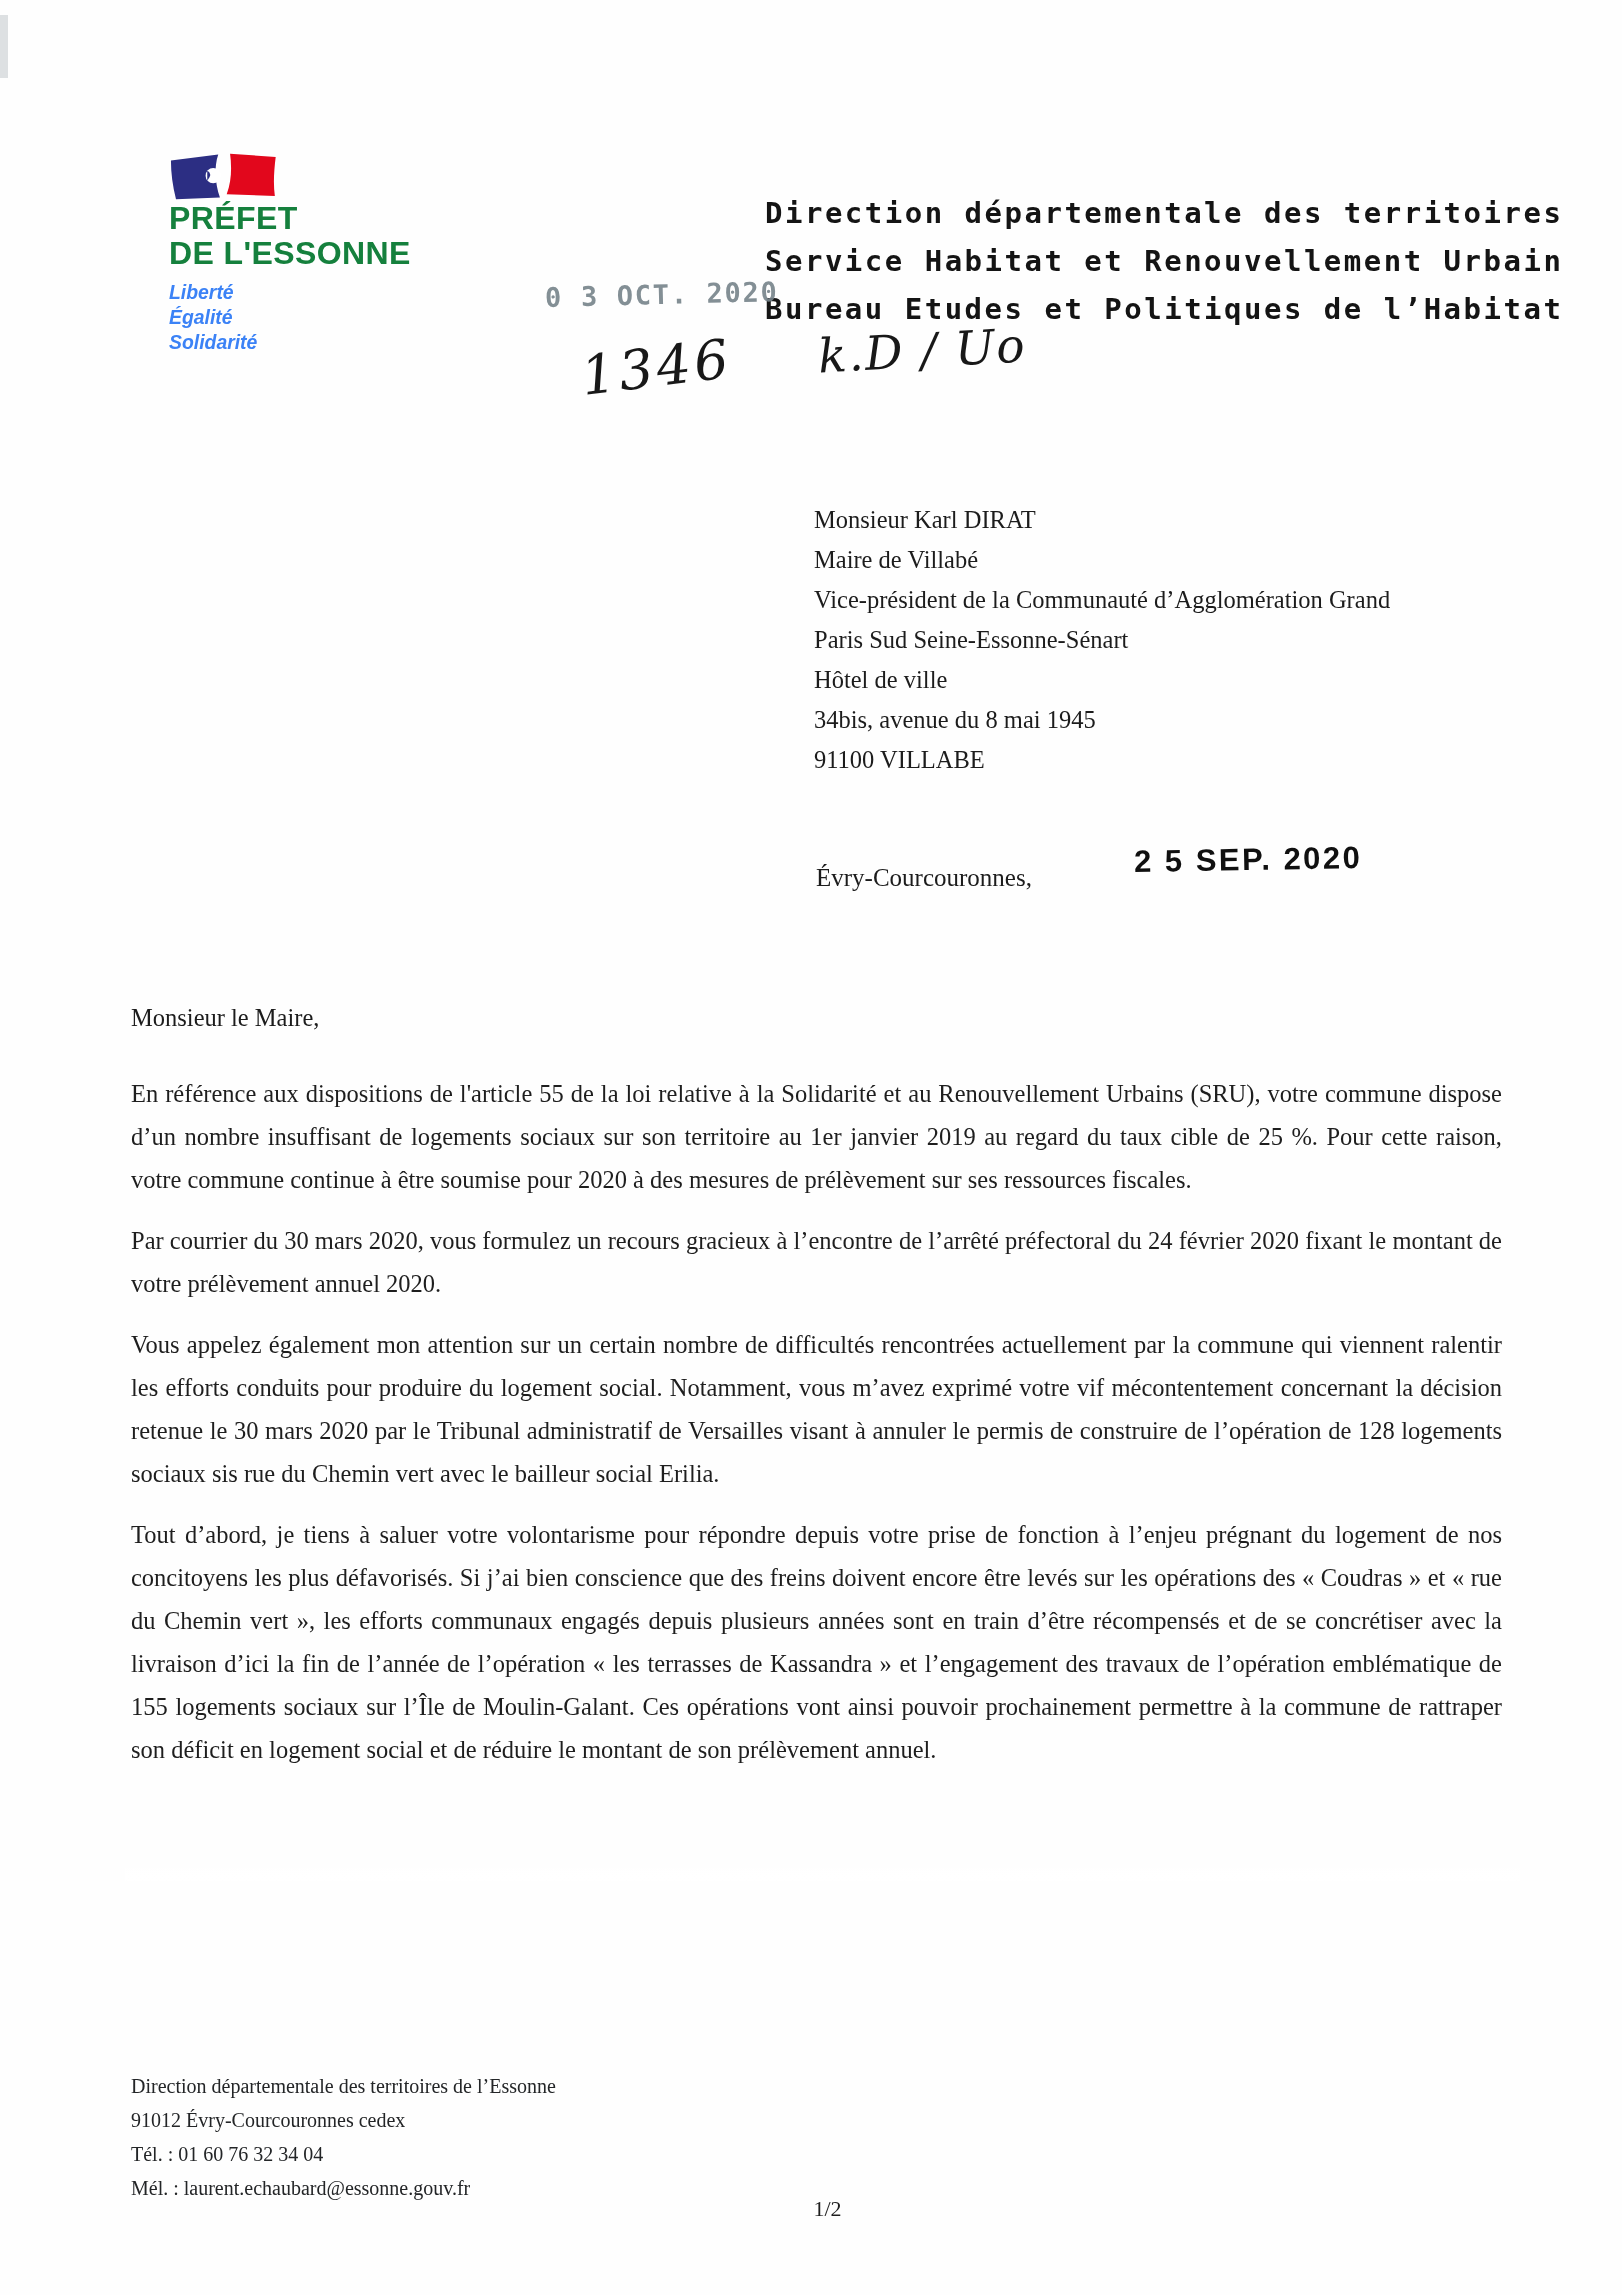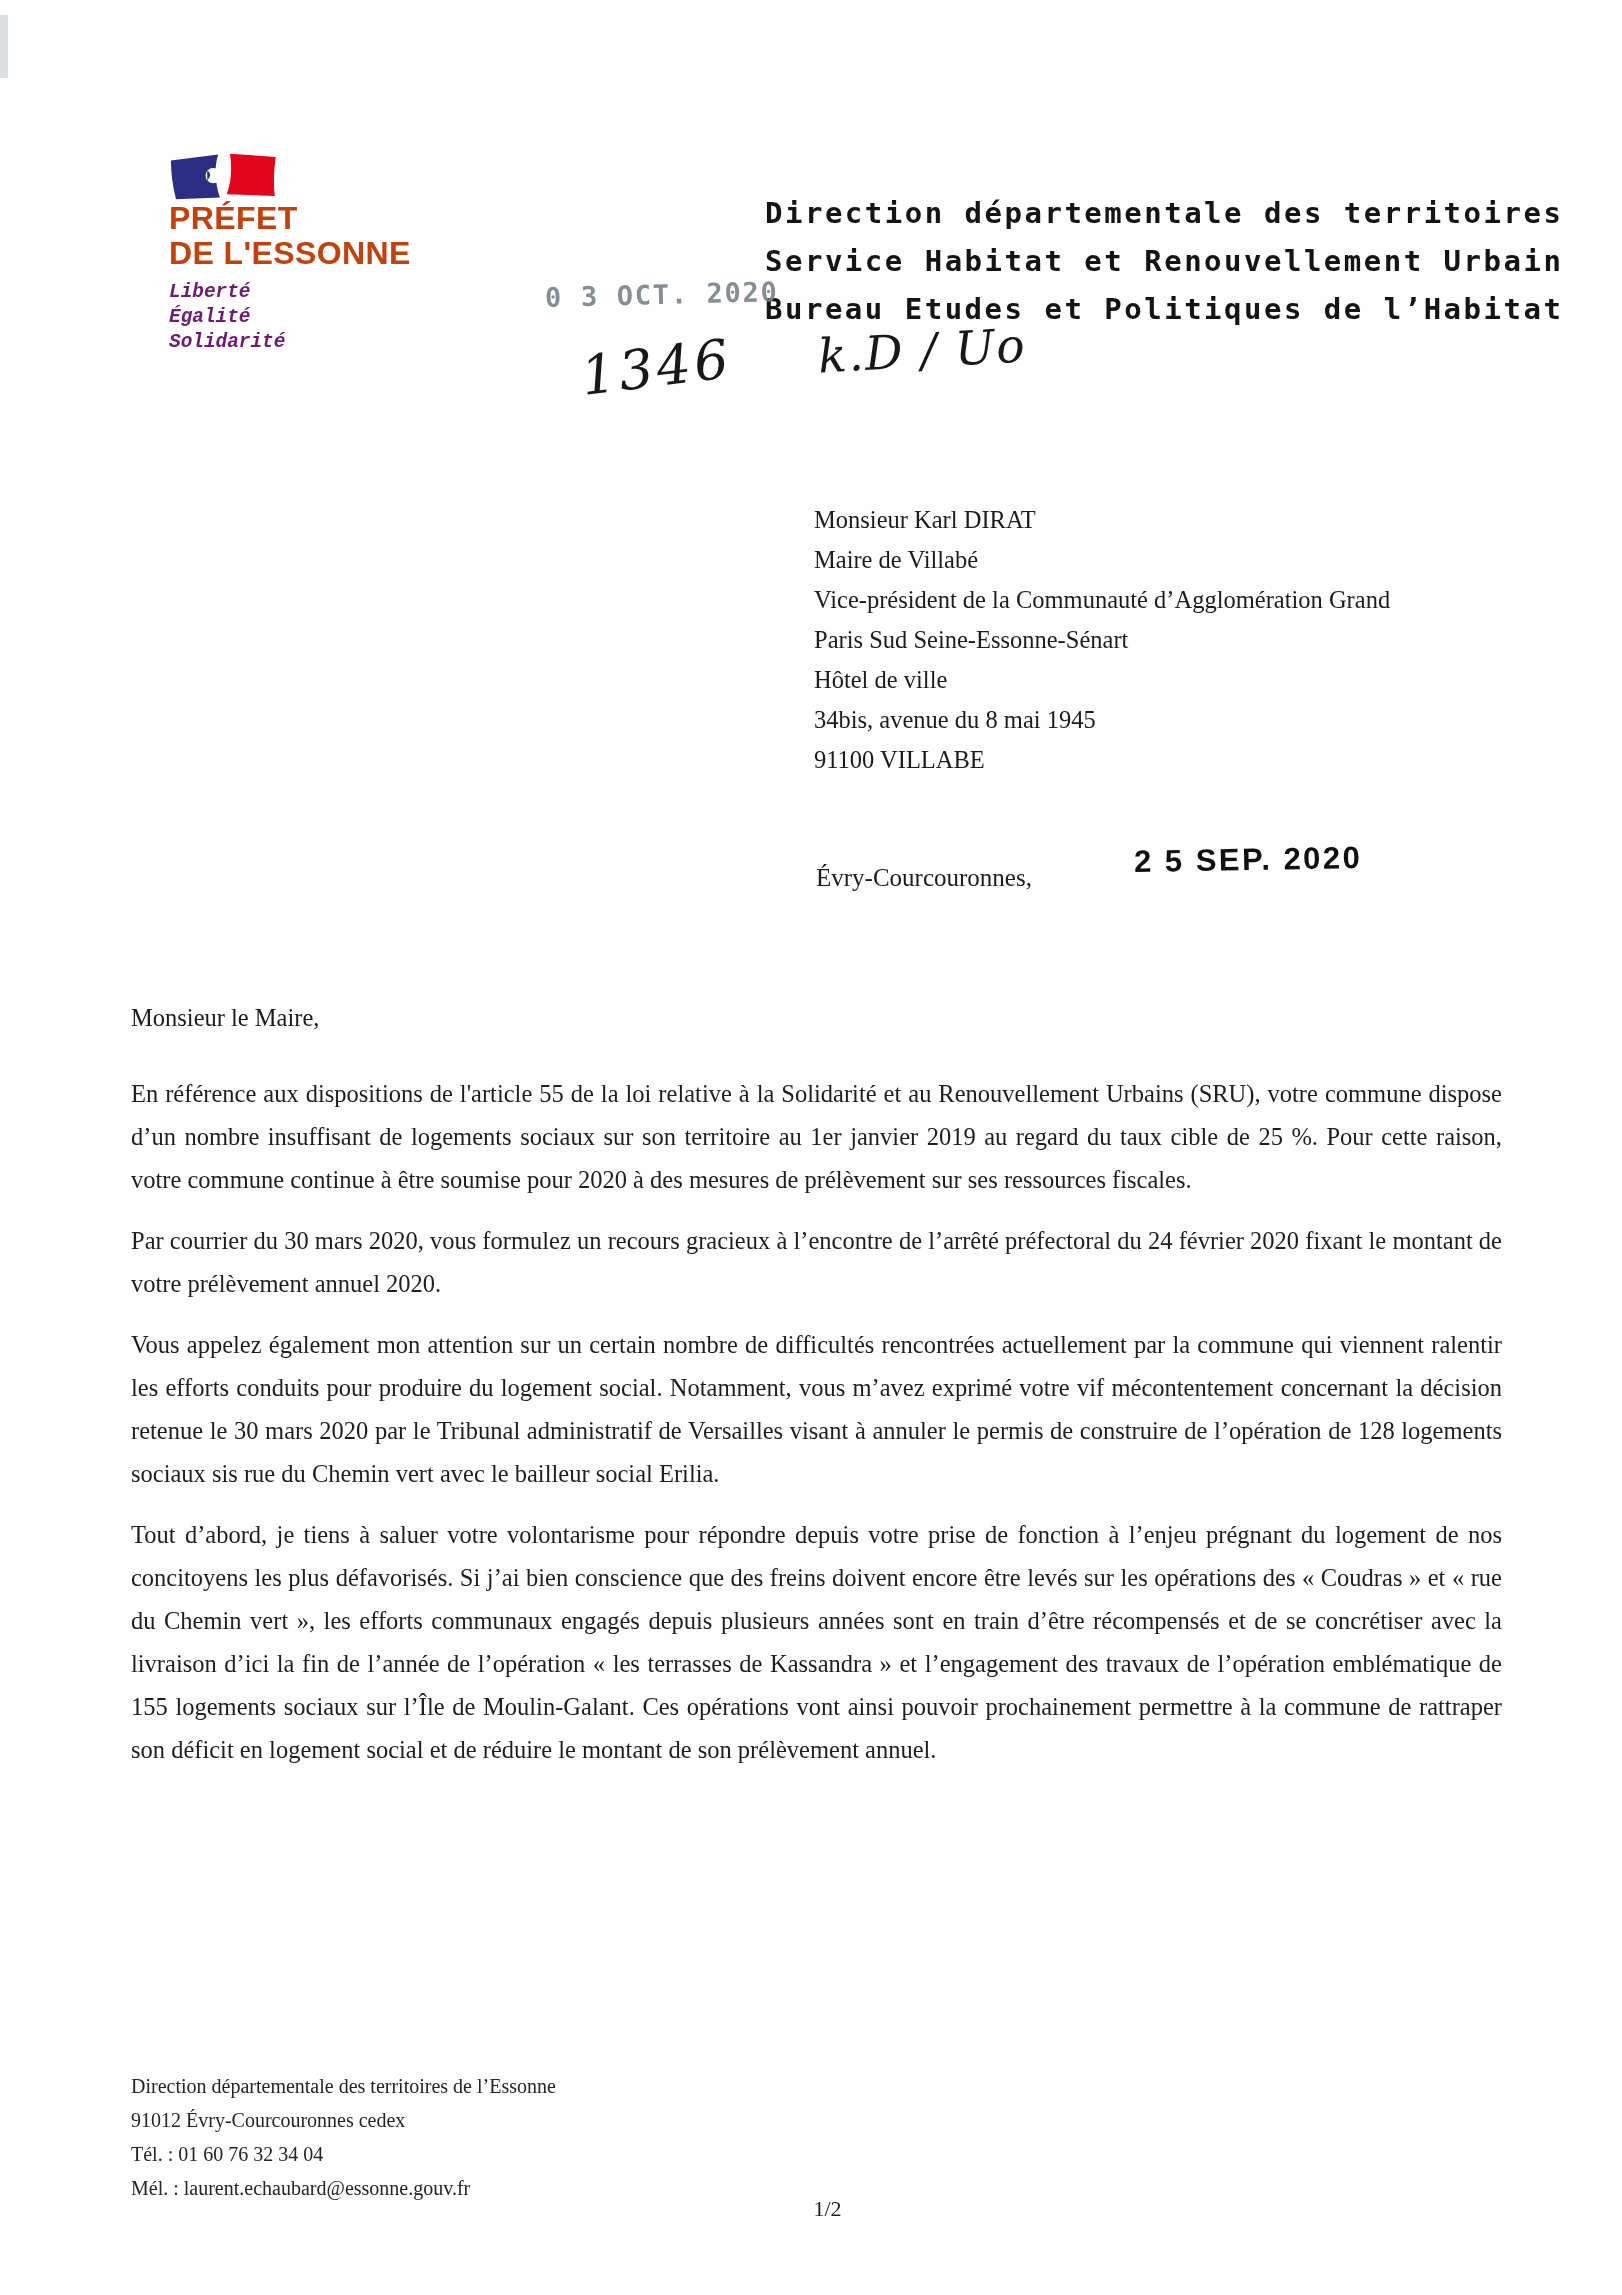--- a/index.html
+++ b/index.html
@@ -10,22 +10,22 @@
     font-family:"Liberation Serif", serif;
     color:#1c1c1c;
     overflow:hidden;
   }
   
   .scan-edge{position:absolute;left:0;top:15px;width:7.6px;height:63px;background:#cfd3d5;opacity:.7;}
 
   
   .logo-block{position:absolute;left:169px;top:152px;width:355px;}
   .flag{display:block;width:112px;height:49px;}
-  .prefet{font-family:"Liberation Sans", sans-serif;font-weight:bold;font-size:32px;line-height:35px;color:#c2410c;letter-spacing:0.4px;}
-  .motto{margin-top:8.5px;font-family:Liberation Mono, monospace;font-style:italic;font-weight:600;font-size:19.4px;line-height:25px;color:#701a75;}
+  .prefet{font-family:"Liberation Sans", sans-serif;font-weight:bold;font-size:32px;line-height:35px;color:#15803d;letter-spacing:0.4px;}
+  .motto{margin-top:8.5px;font-family:Liberation Sans, sans-serif;font-style:italic;font-weight:600;font-size:19.4px;line-height:25px;color:#3b82f6;}
 
   
   .dept-header{position:absolute;left:765px;top:189px;width:761px;
     font-family:"DejaVu Sans Mono", monospace;font-weight:bold;
     font-size:29px;line-height:48px;letter-spacing:2.5px;color:#141414;white-space:nowrap;}
 
   
   .received-stamp{position:absolute;left:545px;top:279px;
     font-family:"DejaVu Sans Mono", monospace;font-weight:bold;
     font-size:27px;letter-spacing:1.7px;color:#76838a;opacity:.9;transform:rotate(-1.5deg);white-space:nowrap;}

